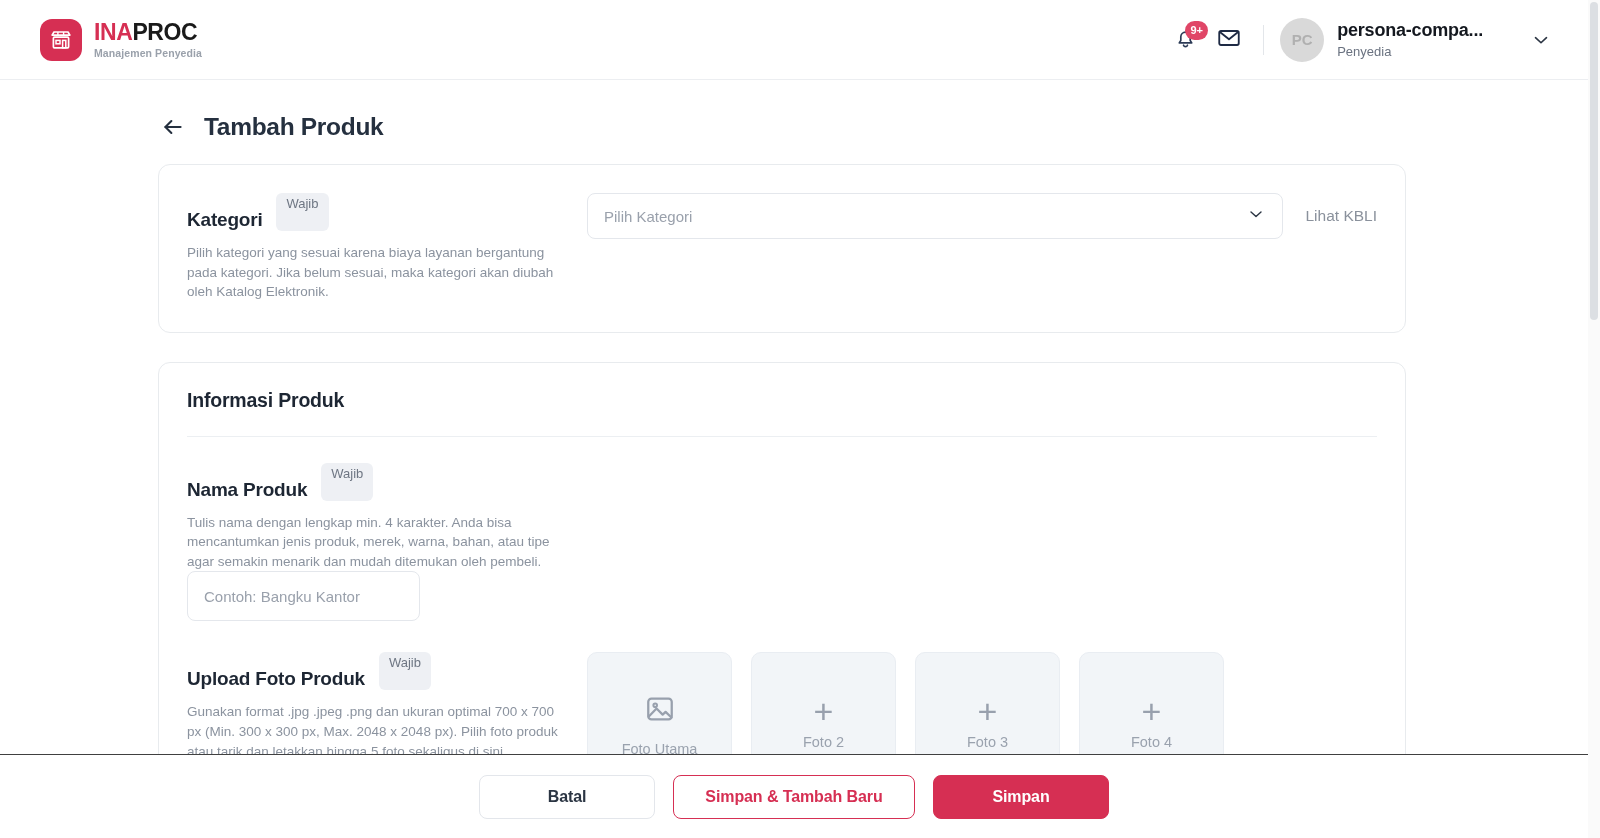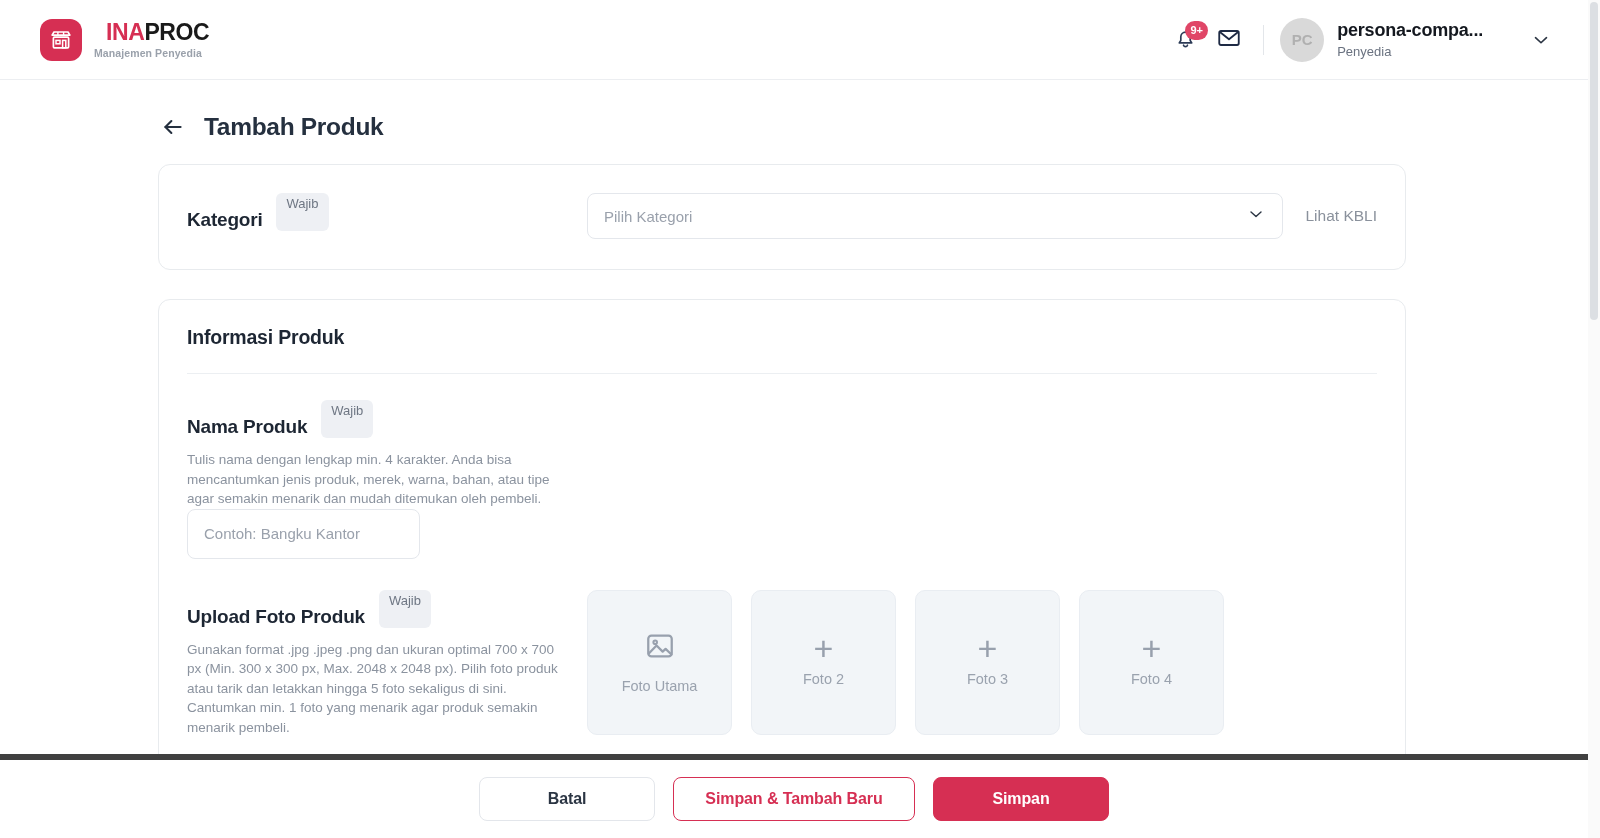--- a/index.html
+++ b/index.html
@@ -52,21 +52,20 @@
     flex: none;
   }
 
   .brand-text { display: flex; flex-direction: column; line-height: 1; }
 
   .brand-title {
     font-size: 23px;
     font-weight: 700;
     letter-spacing: -0.4px;
     color: #1a1a1a;
-    margin-left: 12px;
   }
   .brand-title .ina { color: #d62f53; }
 
   .brand-sub {
     font-size: 10.5px;
     font-weight: 700;
     color: #9aa1ab;
     letter-spacing: 0.1px;
     margin-top: 4px;
   }
@@ -310,21 +309,21 @@
     font-weight: 300;
   }
 
   
   .footer {
     position: absolute;
     bottom: 0; left: 0;
     width: 1588px;
     height: 84px;
     background: #ffffff;
-    border-top: 6px solid #404040;
+    border-top: 1px solid #404040;
     display: flex;
     align-items: center;
     justify-content: center;
     gap: 18px;
     z-index: 20;
   }
 
   .btn {
     height: 44px;
     border-radius: 8px;
@@ -455,20 +454,21 @@
       <span class="page-title">Tambah Produk</span>
     </div>
 
     <div class="card kategori">
       <div class="row">
         <div class="col-label">
           <div class="label-line">
             <span class="field-title">Kategori</span>
             <span class="wajib">Wajib</span>
           </div>
+          <div class="field-desc">Pilih kategori yang sesuai karena biaya layanan bergantung pada kategori. Jika belum sesuai, maka kategori akan diubah oleh Katalog Elektronik.</div>
         </div>
         <div class="col-field">
           <div class="select-row">
             <div class="select">
               <span class="select-placeholder">Pilih Kategori</span>
               <span>
                 <svg width="20" height="20" viewBox="0 0 24 24" fill="none">
                   <path d="M6 9.5 L12 15 L18 9.5" stroke="#2b3543" stroke-width="1.7" stroke-linecap="round" stroke-linejoin="round"></path>
                 </svg>
               </span>

